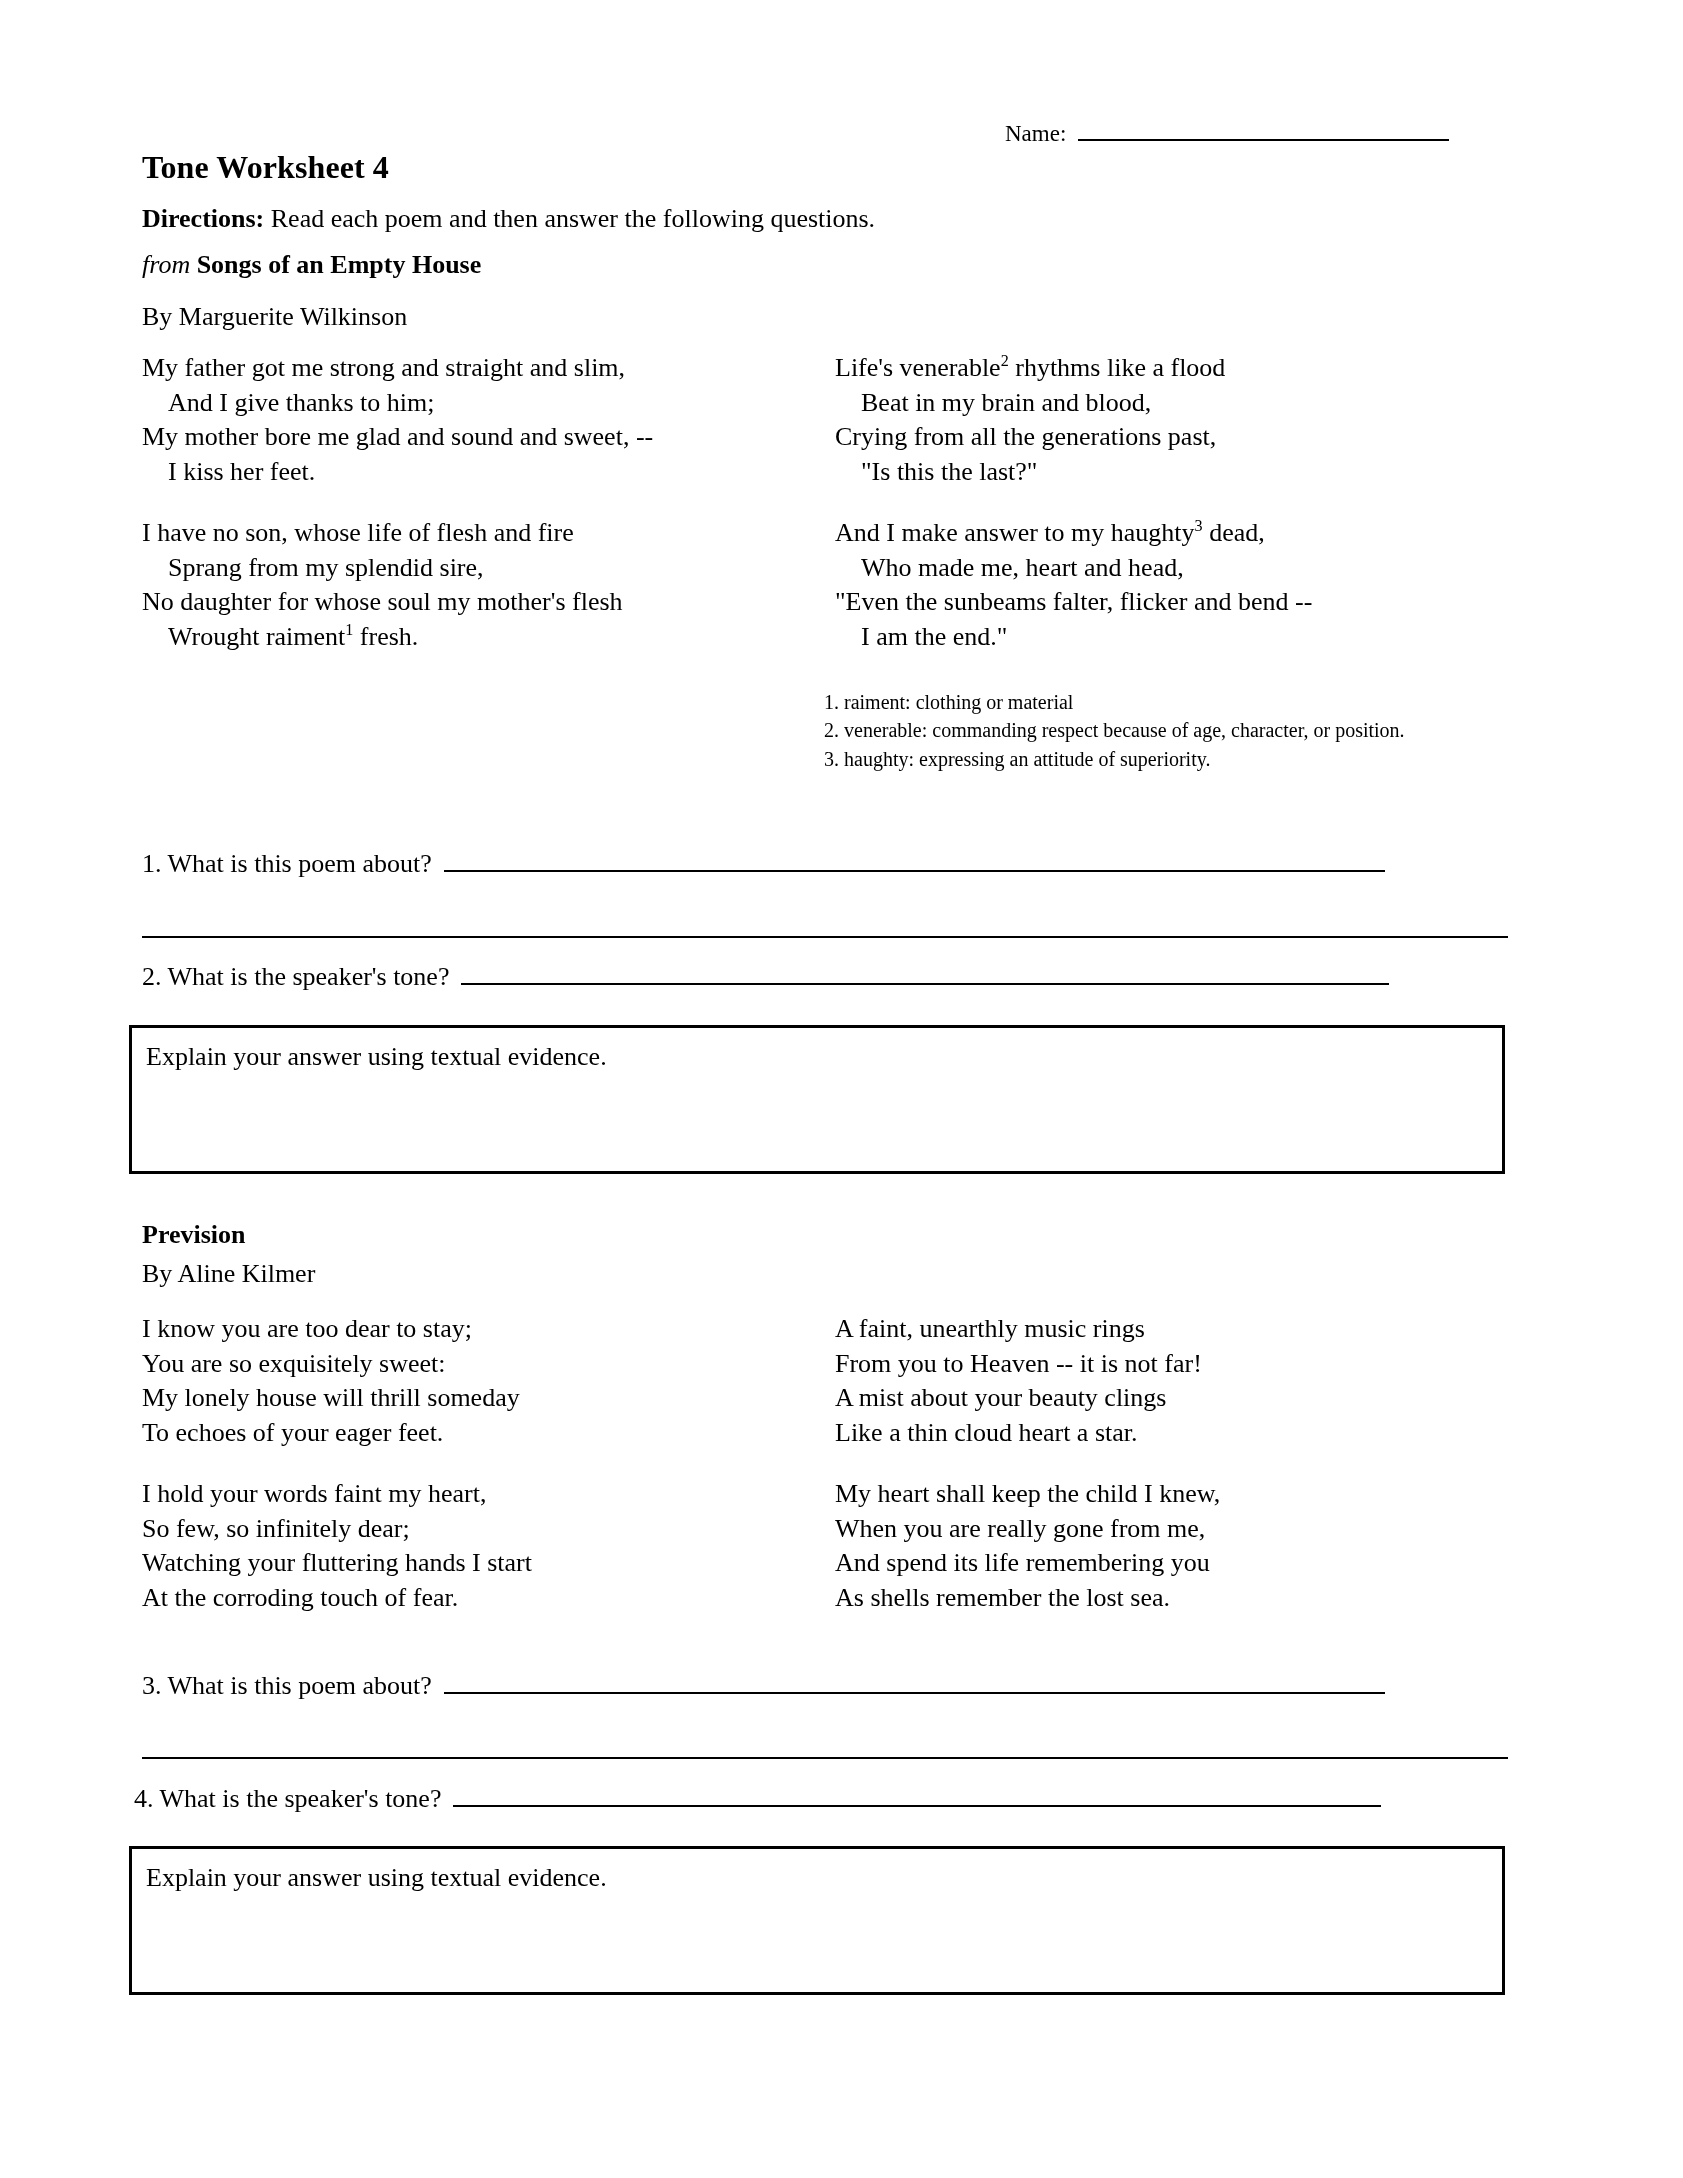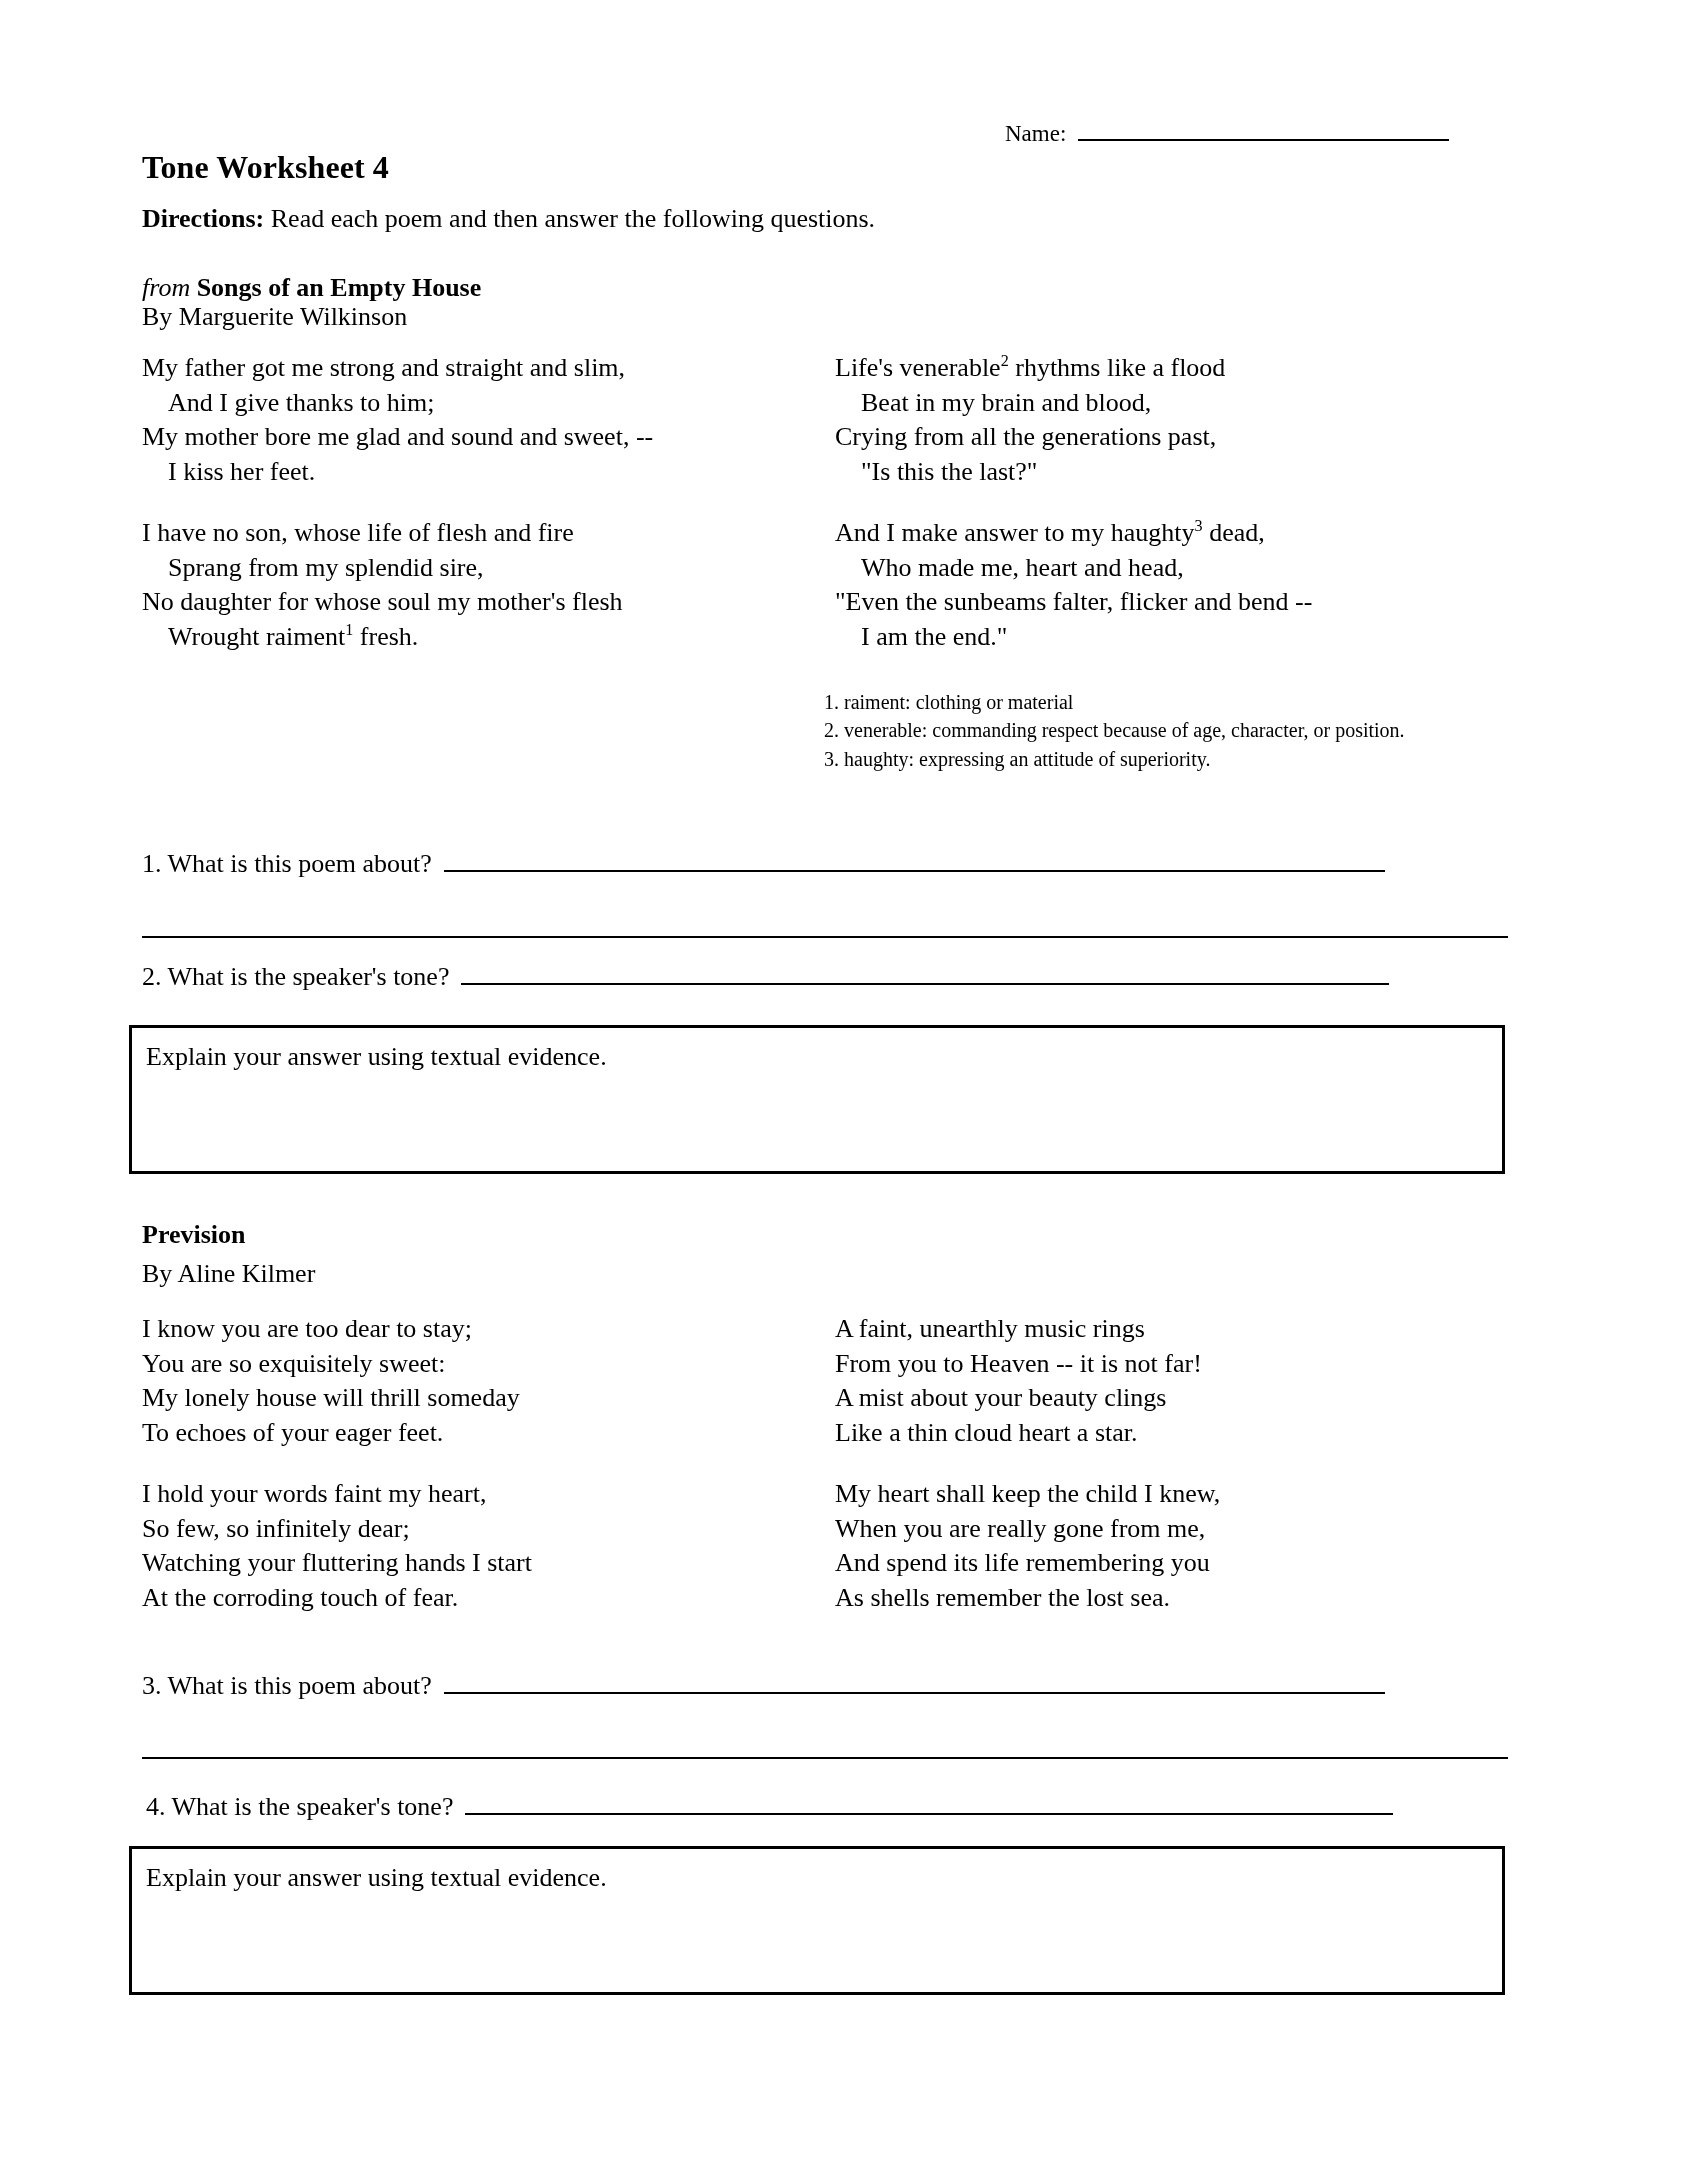--- a/index.html
+++ b/index.html
@@ -54,21 +54,21 @@
     position: absolute;
     top: 204px;
     left: 142px;
     font-size: 26px;
   }
   .directions b { font-weight: bold; }
 
   
   .poem1-title {
     position: absolute;
-    top: 273px;
+    top: 250px;
     left: 142px;
     font-size: 26px;
   }
   .poem1-title .from { font-style: italic; font-weight: normal; }
   .poem1-title .tname { font-weight: bold; }
   .poem1-author {
     position: absolute;
     top: 302px;
     left: 142px;
     font-size: 26px;
@@ -262,21 +262,21 @@
         </div>
       </div>
   </div>
 
   <div class="question" style="top:1671px; left:142px;">
     <span>3. What is this poem about?</span>
     <span class="q-rule" style="width:941px;"></span>
   </div>
   <div class="full-rule" style="top:1757px;"></div>
 
-  <div class="question" style="top:1784px; left:146px;margin-top:8px;">
+  <div class="question" style="top:1784px; left:134px;">
     <span>4. What is the speaker's tone?</span>
     <span class="q-rule" style="width:928px;"></span>
   </div>
 
   <div class="evidence-box" style="top:1846px; height:149px;">
     <div class="evidence-text">Explain your answer using textual evidence.</div>
   </div>
 
 </div>
 

